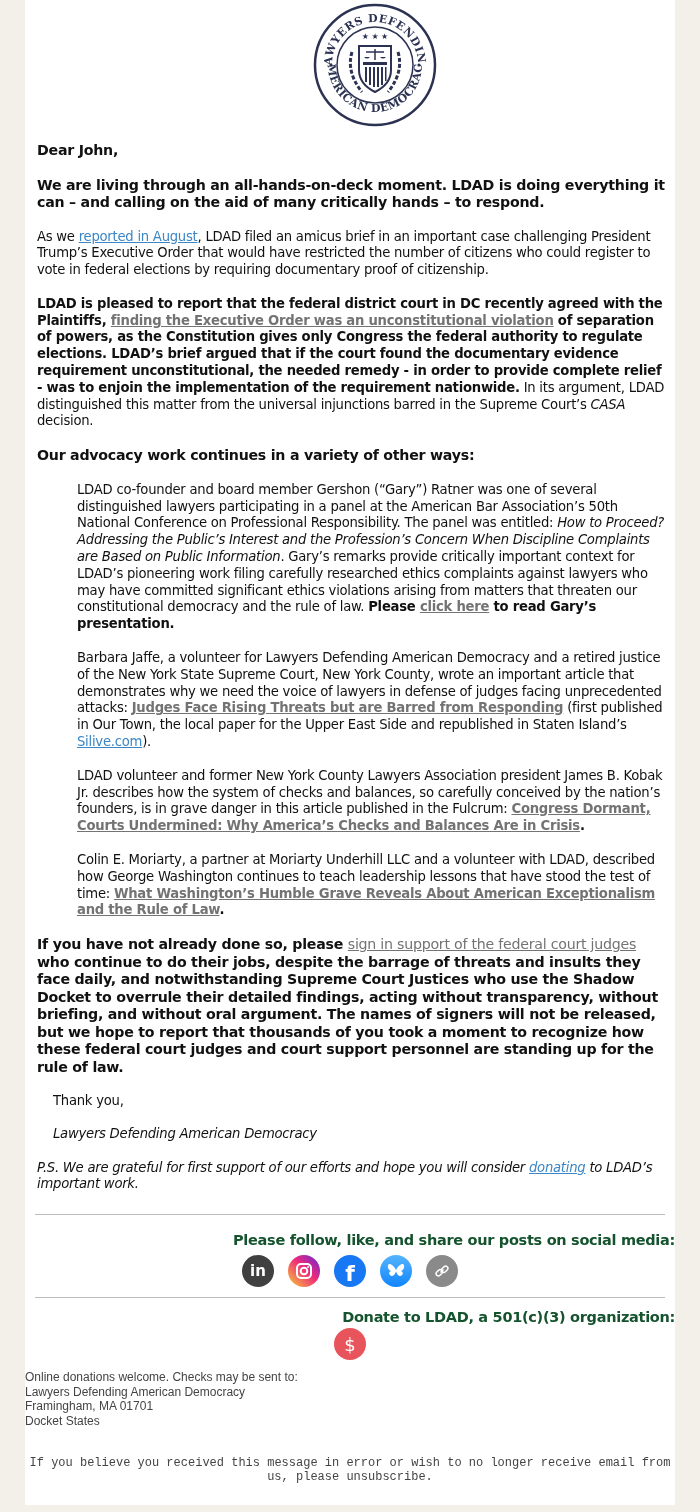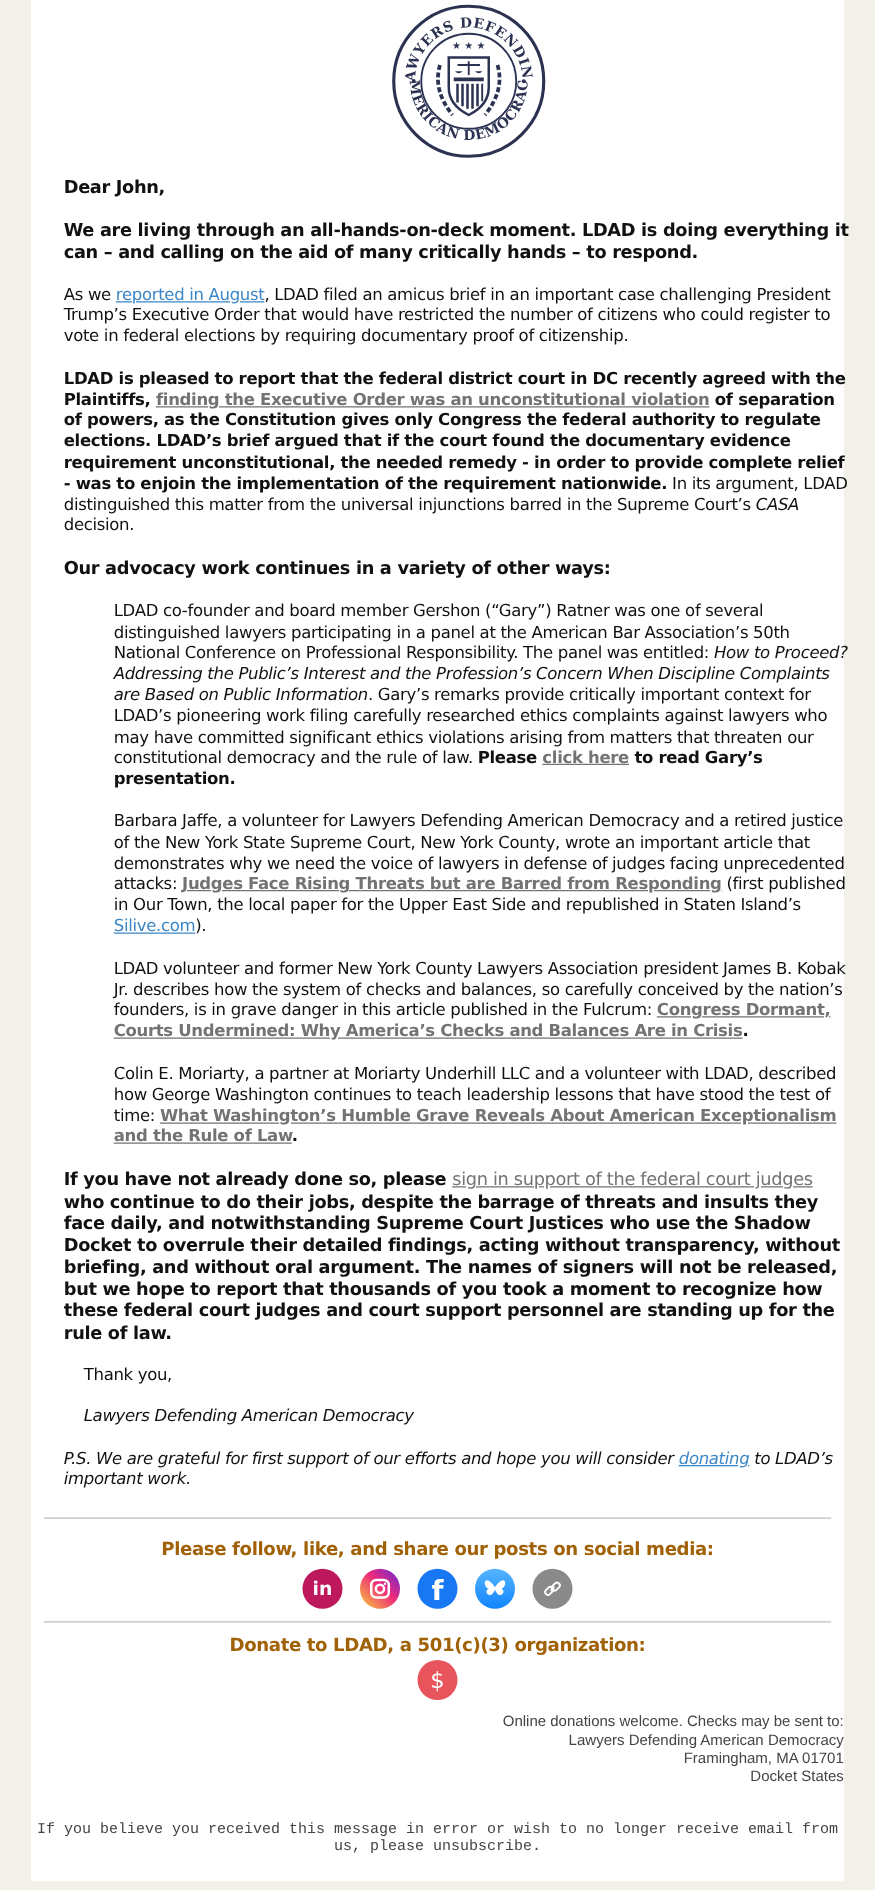--- a/index.html
+++ b/index.html
@@ -20,21 +20,21 @@
   }
   .logo {
     position: absolute;
     left: 287px;
     top: 2px;
     width: 126px;
     height: 126px;
   }
   .body-text {
     position: absolute;
-    left: 26px;
+    left: 12px;
     top: 142px;
     width: 630px;
     color: #111;
     font-family: "DejaVu Sans", sans-serif;
     font-size: 13.2px;
     line-height: 16.8px;
     letter-spacing: -0.25px;
   }
   .body-text p { margin: 0 0 17px 0; }
   .body-text b { font-weight: bold; }
@@ -48,22 +48,22 @@
     position: absolute;
     left: 10px;
     width: 630px;
     height: 1px;
     background: #bdbdbd;
   }
   .social-title, .donate-title {
     position: absolute;
     left: 0;
     width: 650px;
-    text-align: center;
-    color: #a16207;
+    text-align: right;
+    color: #14532d;
     font-family: "DejaVu Sans", sans-serif;
     font-weight: bold;
     font-size: 14.5px;
     letter-spacing: -0.3px;
   }
   .social-row {
     position: absolute;
     top: 1255px;
     left: 0;
     width: 650px;
@@ -87,21 +87,21 @@
     background: #e8545c;
     color: #fff;
     display: flex; align-items: center; justify-content: center;
     font-family: "DejaVu Sans", sans-serif;
     font-size: 18px;
     cursor: pointer;
   }
   .address {
     position: absolute;
     left: 0; top: 1370px; width: 650px;
-    text-align: right;
+    text-align: left;
     color: #444;
     font-family: "Liberation Sans", sans-serif;
     font-size: 12px;
     line-height: 14.6px;
   }
   .unsub {
     position: absolute;
     left: 0; top: 1456px; width: 650px;
     text-align: center;
     color: #444;
@@ -180,21 +180,21 @@
     </div>
 
     <p class="ps"><span>P.S. We are grateful for first support of our efforts and hope you will consider </span><a class="lnk" href="#">donating</a><span> to LDAD’s important work.</span></p>
   </div>
 
   <div class="divider" style="top:1214px"></div>
 
   <div class="social-title" style="top:1232px">Please follow, like, and share our posts on social media:</div>
 
   <div class="social-row">
-    <div class="soc" style="background:#be185d;font-size:15px">
+    <div class="soc" style="background:#404040;font-size:15px">
         <span>in</span>
       </div>
     <div class="soc" style="background:linear-gradient(45deg,#f9ce34,#ee2a7b 55%,#6228d7);font-size:18px">
       <svg width="18" height="18" viewBox="0 0 18 18">
           <rect x="2" y="2" width="14" height="14" rx="4" fill="none" stroke="#fff" stroke-width="2"></rect>
           <circle cx="9" cy="9" r="3.3" fill="none" stroke="#fff" stroke-width="2"></circle>
           <circle cx="13" cy="5" r="1" fill="#fff"></circle>
         </svg>
     </div>
     <div class="soc" style="background:#1877f2;font-size:22px;align-items:flex-end;overflow:hidden">

